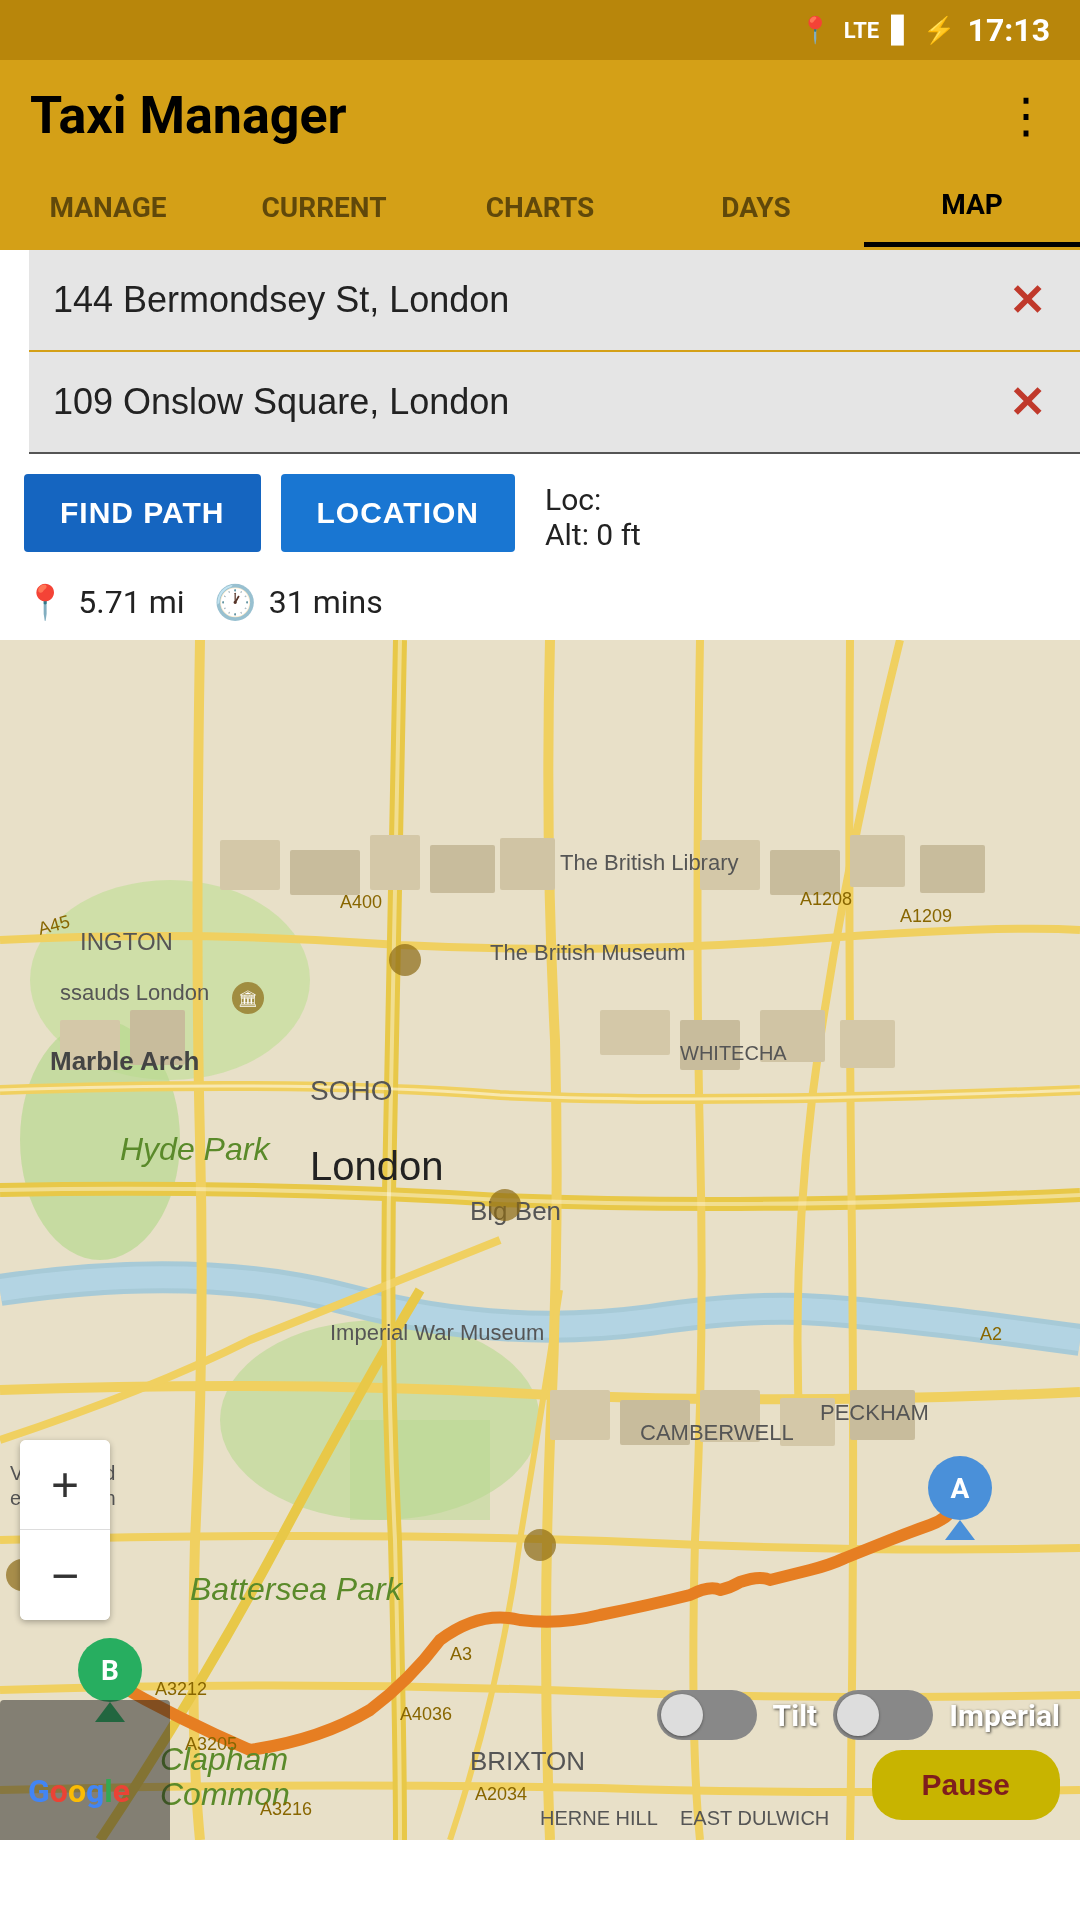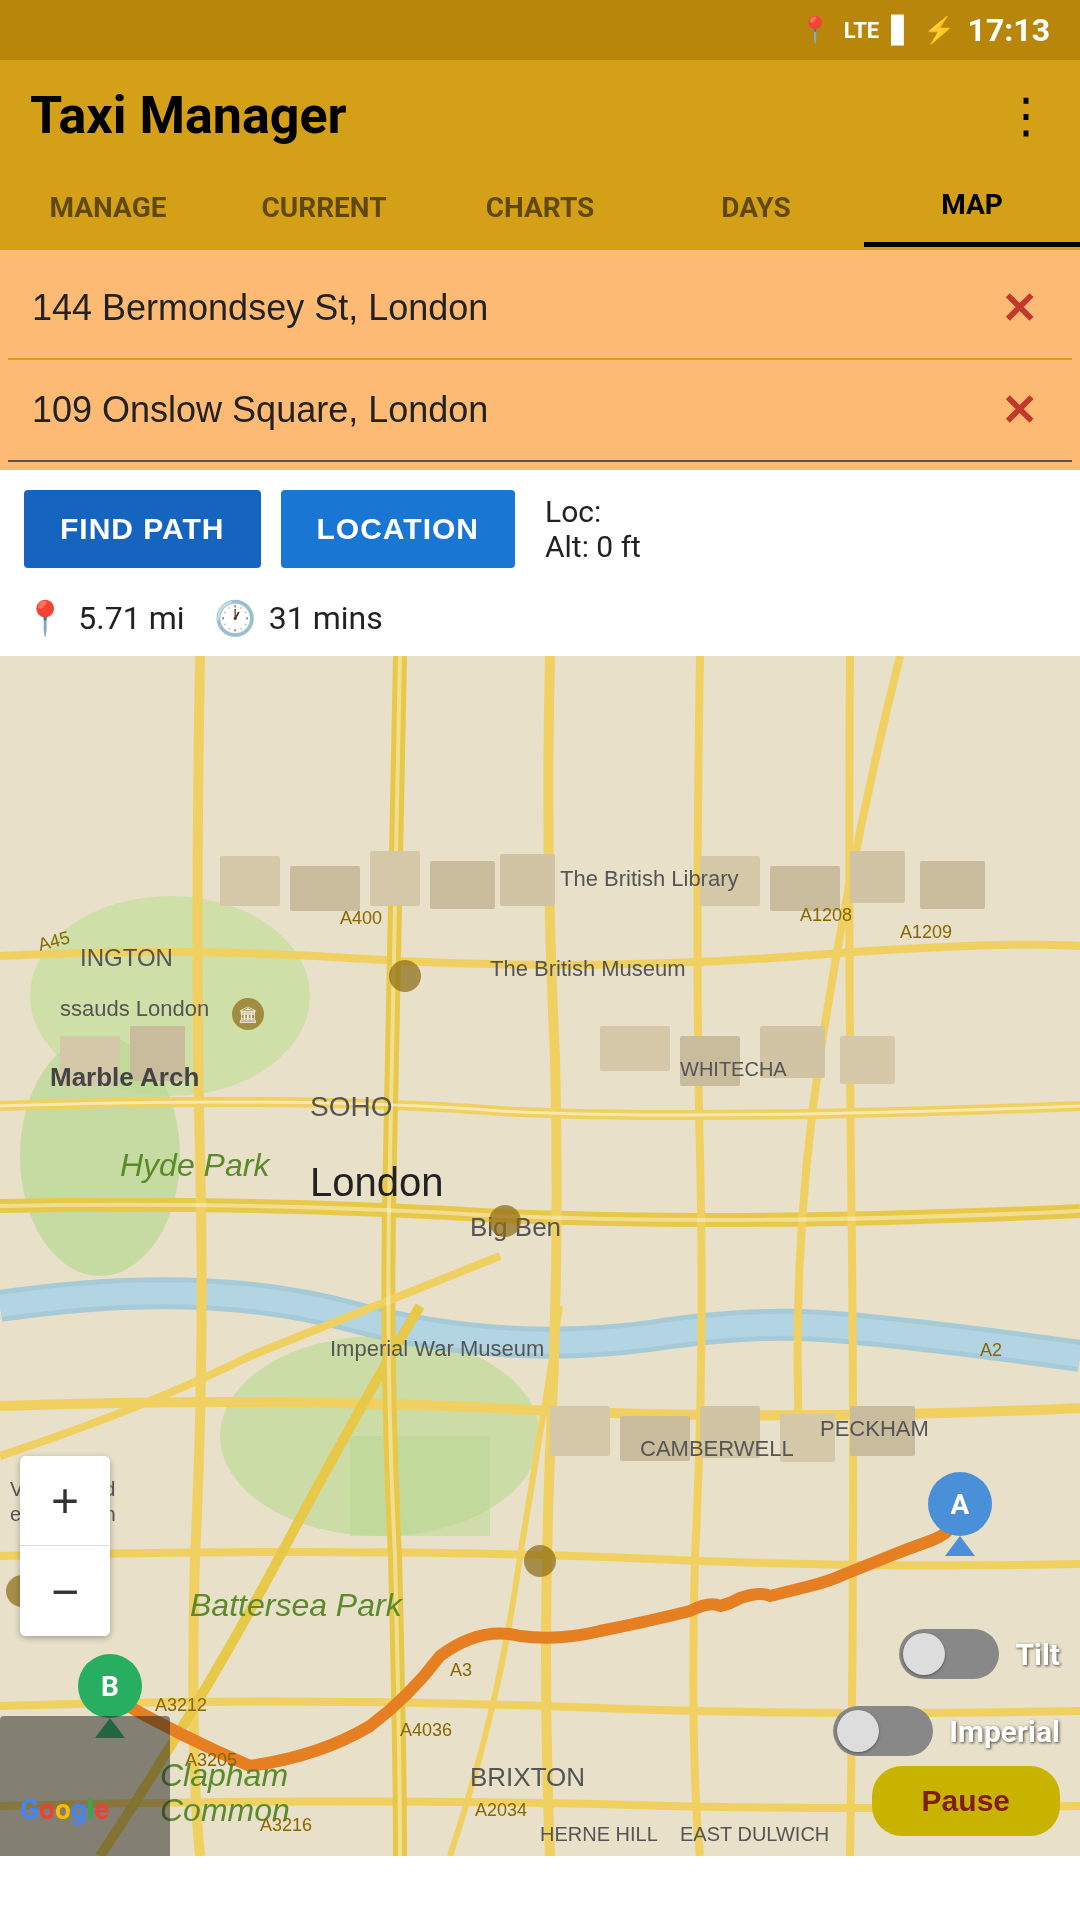--- a/index.html
+++ b/index.html
@@ -79,22 +79,23 @@
       justify-content: center;
     }
     .tab-item.active {
       color: #000;
       border-bottom: 5px solid #000;
       height: 80px;
     }
 
     
     .search-section {
-      background: #fdba74;
-      padding: 8px;
+      background: #e5e5e5;
+      padding: 0;
+      margin-left: 29px;
     }
     .search-field-row {
       display: flex;
       align-items: center;
       border-bottom: 2px solid #d4a017;
       padding: 24px 24px;
       min-height: 90px;
     }
     .search-field-row:first-child {
       border-bottom: 2px solid #d4a017;
@@ -114,21 +115,21 @@
       color: #c0392b;
       font-size: 44px;
       font-weight: bold;
       cursor: pointer;
       padding: 0 10px;
     }
 
     
     .action-row {
       display: flex;
-      align-items: center;
+      align-items: flex-end;
       padding: 20px 24px;
       gap: 20px;
       background: #fff;
     }
     .btn-find-path {
       background: #1565c0;
       color: #fff;
       font-size: 30px;
       font-weight: bold;
       padding: 22px 36px;
@@ -251,22 +252,22 @@
     .zoom-btn:first-child {
       border-bottom: 1px solid #ddd;
     }
 
     
     .toggle-controls {
       position: absolute;
       right: 20px;
       bottom: 100px;
       display: flex;
-      flex-direction: column;
-      gap: 27px;
+      flex-direction: row;
+      gap: 16px;
     }
     .toggle-row {
       display: flex;
       align-items: center;
       gap: 16px;
       justify-content: flex-end;
     }
     .toggle-label {
       color: #fff;
       font-size: 30px;
@@ -308,23 +309,23 @@
       font-weight: bold;
       padding: 18px 50px;
       border-radius: 30px;
       cursor: pointer;
       border: none;
     }
 
     
     .google-logo {
       position: absolute;
-      left: 20px;
+      left: 28px;
       bottom: 30px;
-      font-size: 28px;
+      font-size: 32px;
       font-weight: bold;
     }
     .google-logo .g { color: #4285f4; }
     .google-logo .o1 { color: #ea4335; }
     .google-logo .o2 { color: #fbbc05; }
     .google-logo .g2 { color: #4285f4; }
     .google-logo .l { color: #34a853; }
     .google-logo .e { color: #ea4335; }
 
     

